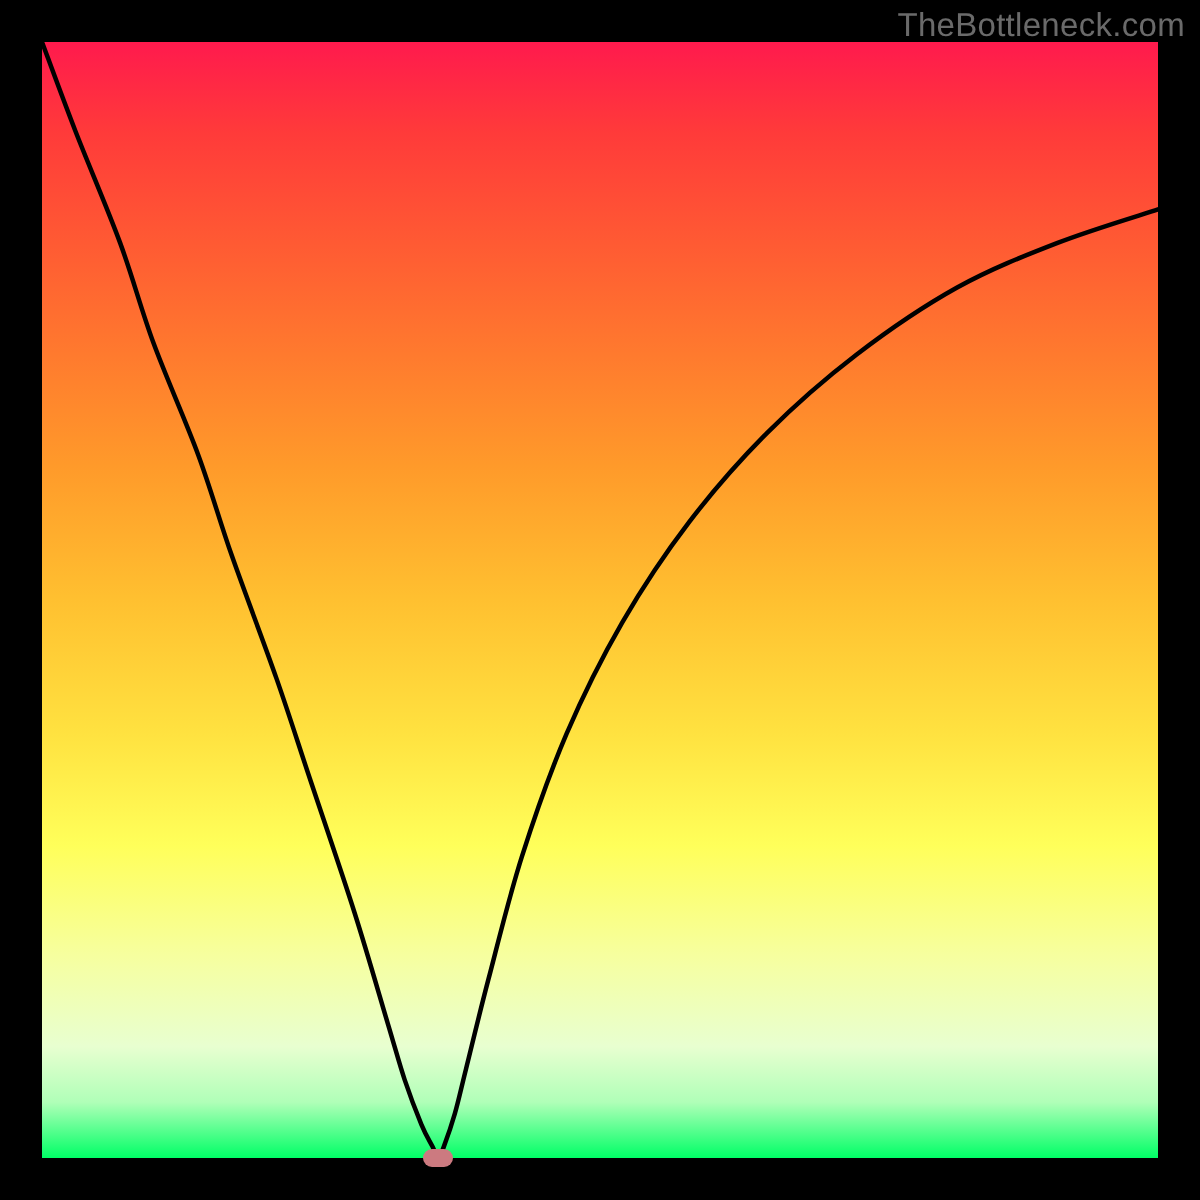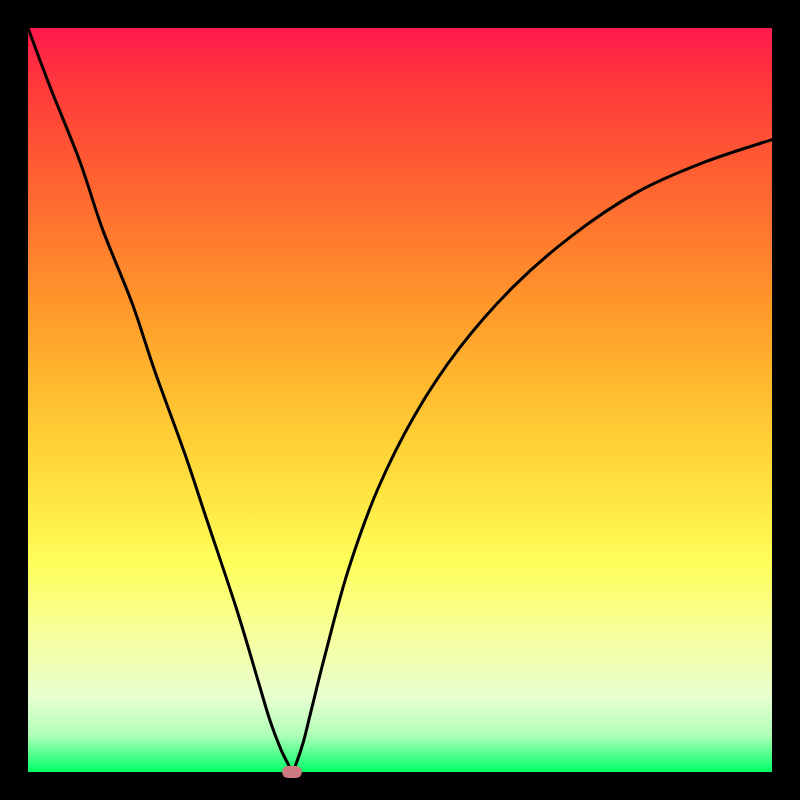--- a/index.html
+++ b/index.html
@@ -70,13 +70,14 @@
 
 <div class="frame">
 
   <div class="plot">
     <svg class="curve" viewBox="0 0 744 744" preserveAspectRatio="none">
       <path id="curve-path" fill="none" stroke="#000000" stroke-width="3" stroke-linecap="round" d="M 0 0 C 3.72 9.919999999999996, 13.639999999999999 37.199999999999974, 22.32 59.51999999999998 C 31 81.83999999999999, 43.400000000000006 110.36000000000007, 52.080000000000005 133.92000000000007 C 60.760000000000005 157.48000000000008, 65.72 177.32000000000002, 74.4 200.88 C 83.08000000000001 224.43999999999997, 95.48000000000002 251.71999999999997, 104.16000000000001 275.28 C 112.84 298.84, 117.80000000000001 317.43999999999994, 126.48 342.23999999999995 C 135.16 367.03999999999996, 147.55999999999997 399.28, 156.23999999999998 424.08 C 164.92 448.88, 169.88 465, 178.56 491.03999999999996 C 187.24 517.0799999999999, 199.64000000000001 553.04, 208.32000000000002 580.3199999999999 C 217.00000000000003 607.5999999999999, 225.06 636.12, 230.64 654.72 C 236.21999999999997 673.32, 238.08 680.76, 241.8 691.92 C 245.52 703.0799999999999, 249.86 714.24, 252.96 721.68 C 256.06 729.1199999999999, 258.53999999999996 732.8399999999999, 260.4 736.56 C 262.26 740.28, 262.88 744, 264.12 744 C 265.36 744, 265.97999999999996 741.52, 267.84 736.56 C 269.7 731.5999999999999, 272.79999999999995 722.92, 275.28 714.24 C 277.76 705.5600000000001, 279 699.36, 282.72 684.48 C 286.44000000000005 669.6, 291.40000000000003 648.52, 297.6 624.96 C 303.8 601.4000000000001, 311.24 570.4, 319.92 543.12 C 328.6 515.84, 338.52 487.32, 349.68 461.28 C 360.84000000000003 435.23999999999995, 373.24 410.44, 386.88 386.88 C 400.52 363.32, 415.4 341, 431.52 319.92 C 447.64 298.84000000000003, 465 279, 483.6 260.4 C 502.20000000000005 241.79999999999998, 522.04 224.44000000000005, 543.12 208.32000000000005 C 564.2 192.20000000000005, 587.7599999999999 176.07999999999996, 610.0799999999999 163.67999999999995 C 632.4 151.27999999999994, 654.72 142.60000000000005, 677.0400000000001 133.92000000000007 C 699.3600000000001 125.24000000000008, 732.84 115.32000000000004, 744 111.60000000000002"></path>
     </svg>
     <div class="marker" id="min-marker" style="left: 264.12px; top: 744px; background: rgb(204, 122, 128);"></div>
   </div>
 
+  <div class="watermark">TheBottleneck.com</div>
 </div>
 
 </body></html>

